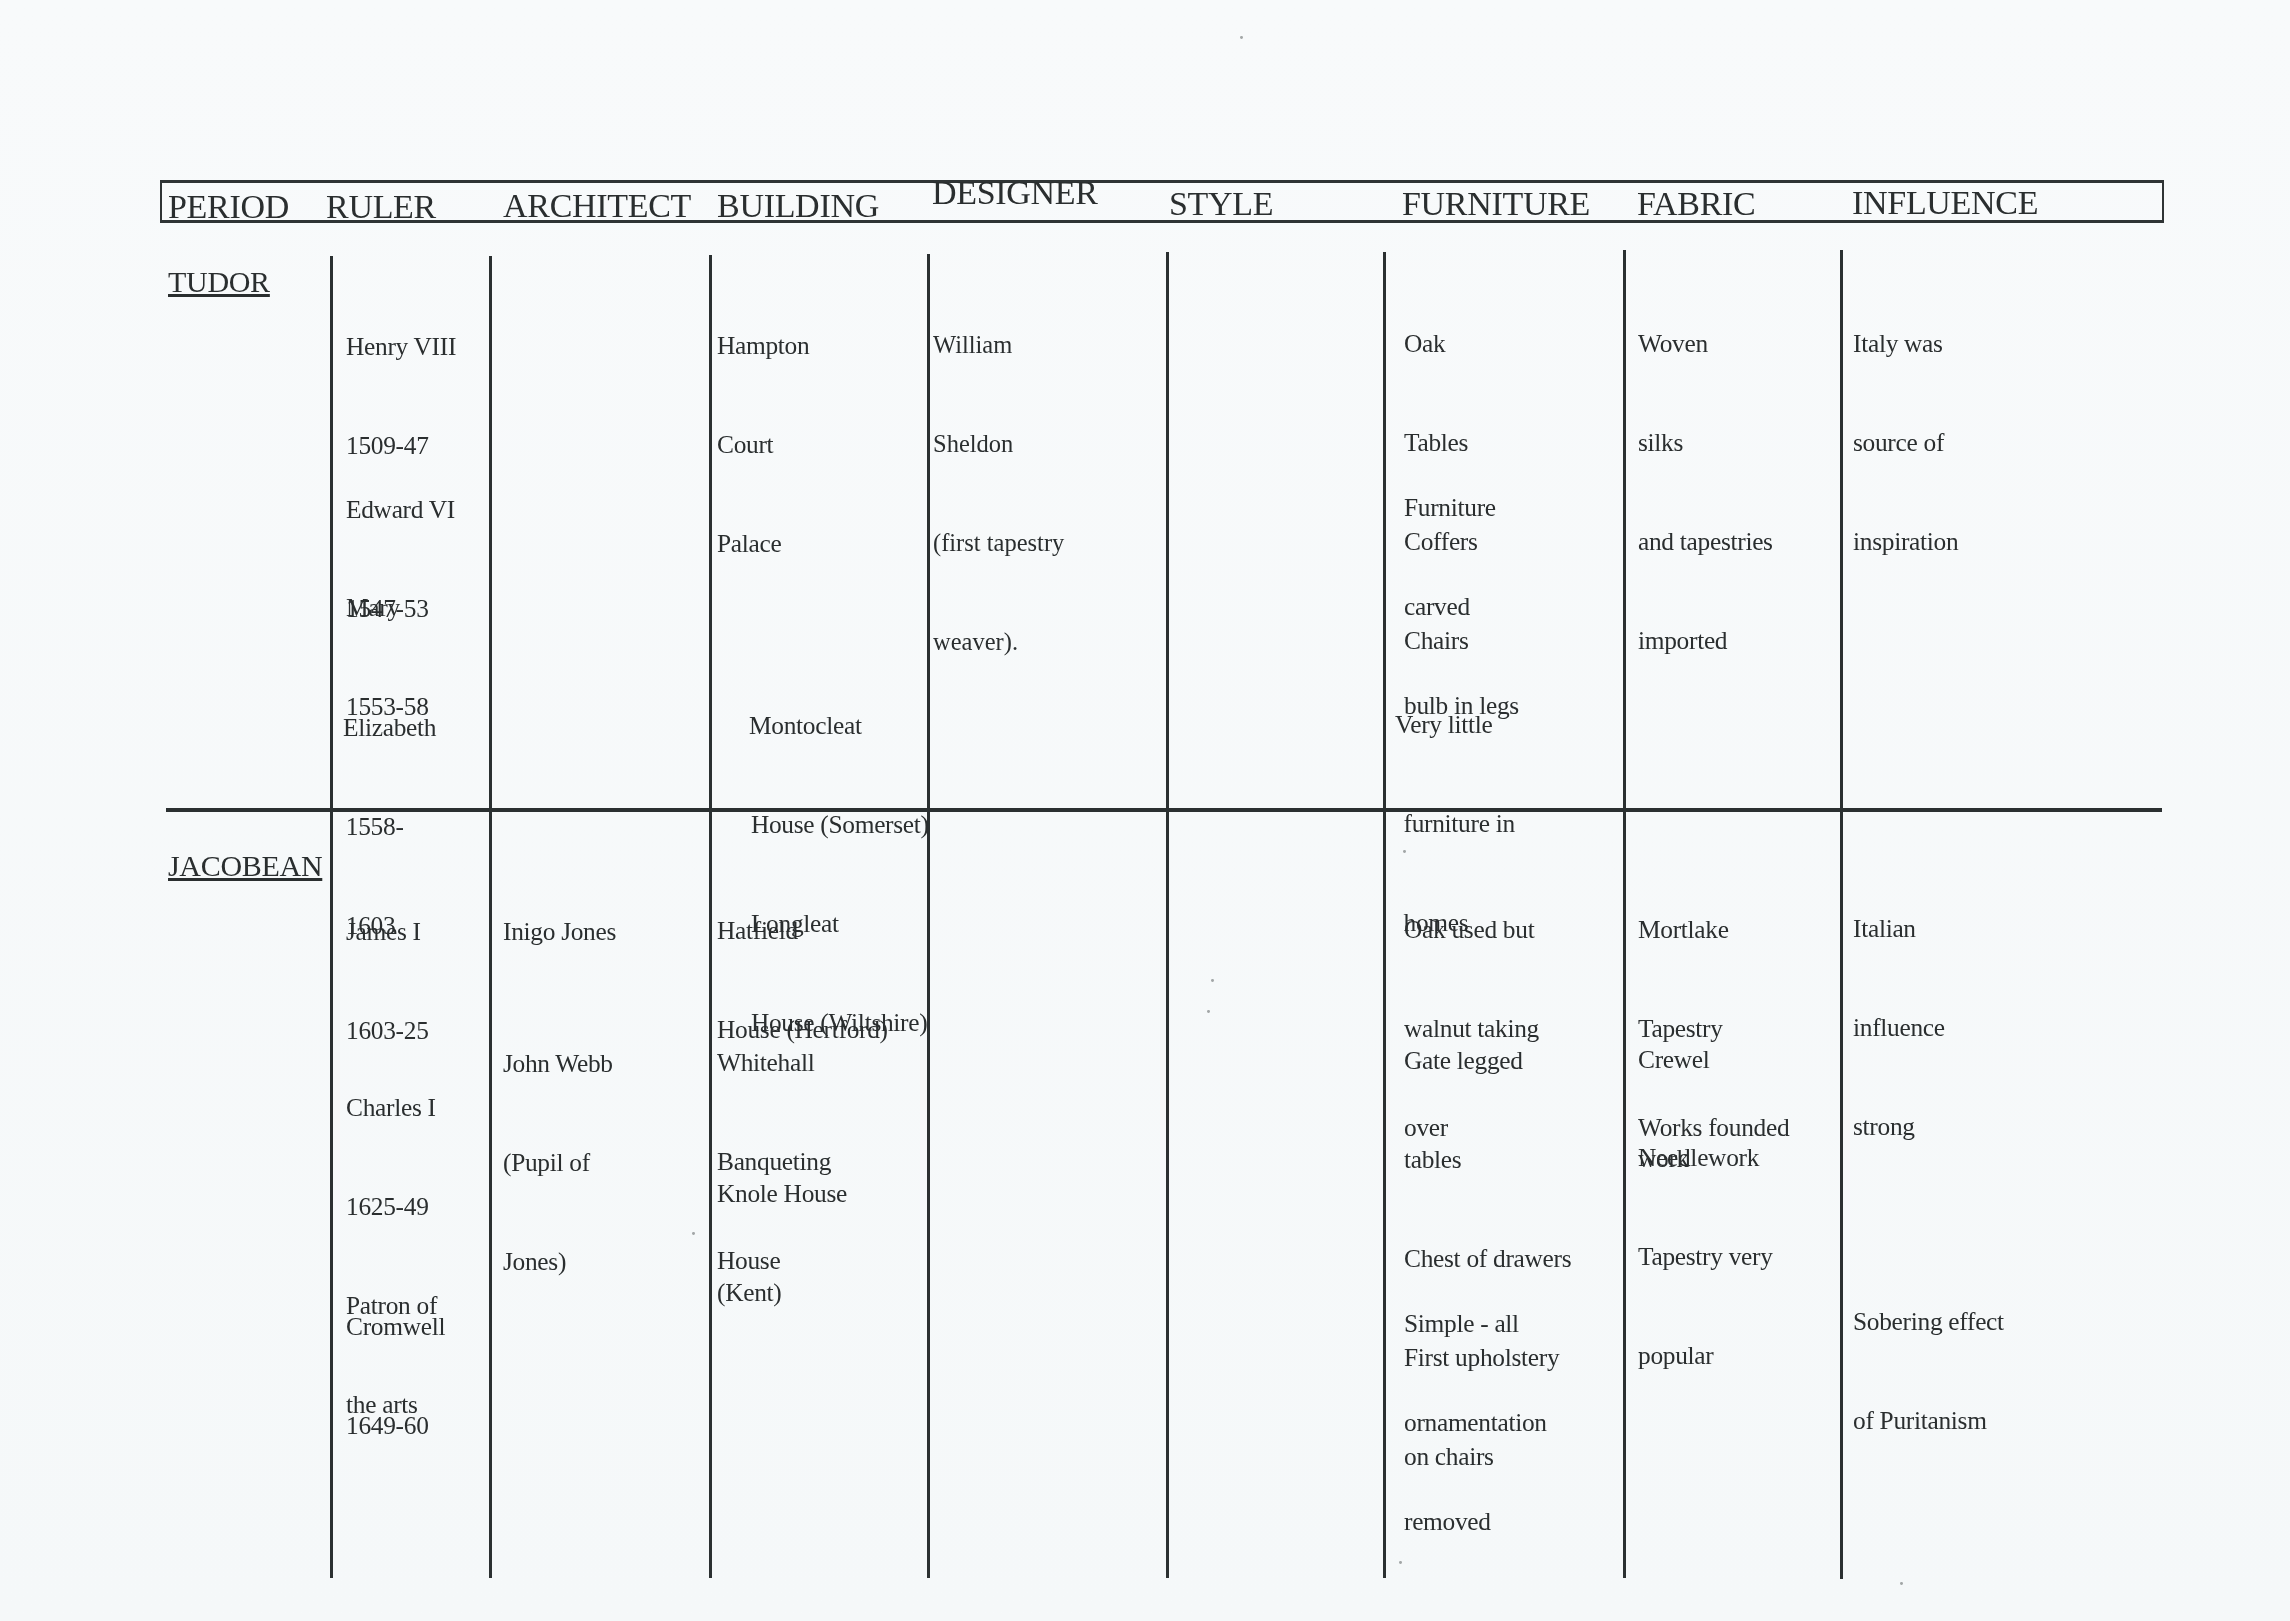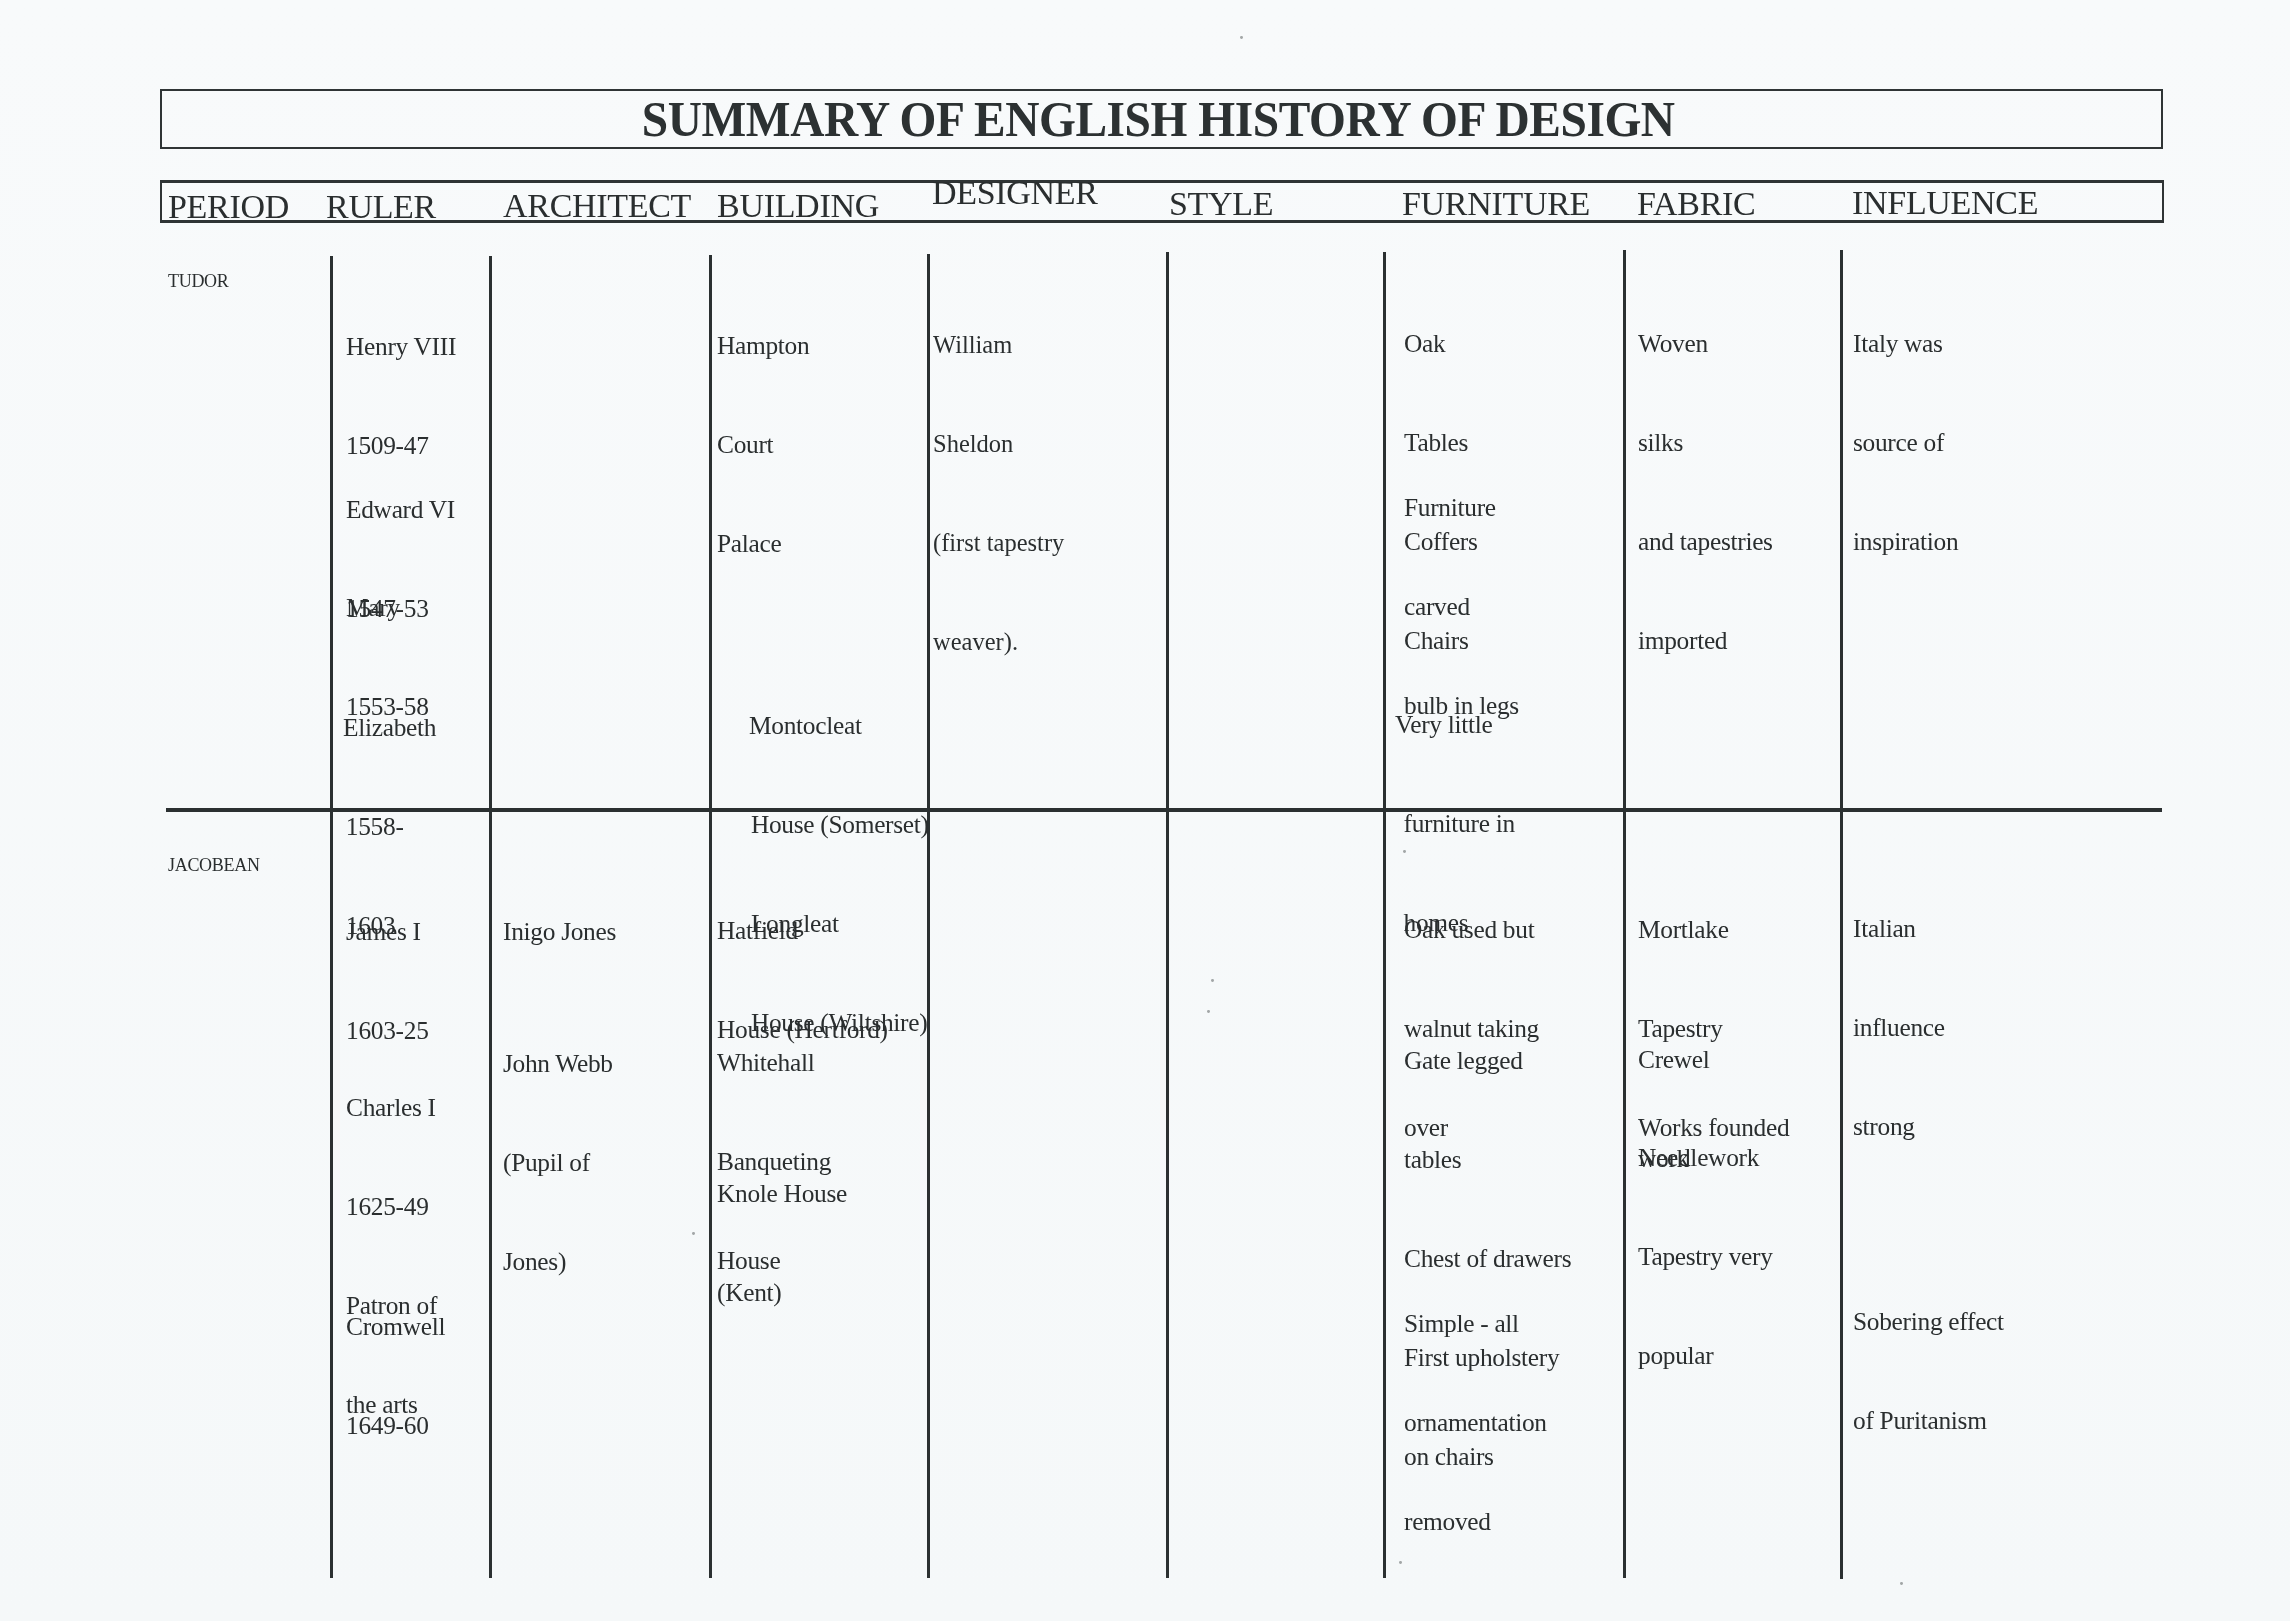--- a/index.html
+++ b/index.html
@@ -84,41 +84,39 @@
       position: absolute;
       font-size: 25.4px;
       line-height: 33px;
       color: #2a2e2f;
       white-space: pre;
       letter-spacing: -0.3px;
     }
     .cell .ln { display: block; }
     .period {
       position: absolute;
-      font-size: 18px;
+      font-size: 30px;
       line-height: 33px;
       color: #2a2e2f;
       letter-spacing: -0.3px;
+      text-decoration: underline;
     }
     .speck {
       position: absolute;
       width: 2.8px; height: 2.8px;
       border-radius: 50%;
       background: #6b6f70;
       opacity: 0.6;
     }
   </style>
 </head>
 <body>
 
 <div class="page">
 
-  <div class="title-box">
-    <span class="title-text">SUMMARY OF ENGLISH HISTORY OF DESIGN</span>
-  </div>
 
   <div class="header-box"></div>
   <span class="col-head" style="left:168px;top:194px;">PERIOD</span>
   <span class="col-head" style="left:326px;top:194px;text-align:center;">RULER</span>
   <span class="col-head" style="left:503px;top:193px;">ARCHITECT</span>
   <span class="col-head" style="left:717px;top:193px;">BUILDING</span>
   <span class="col-head" style="left:932px;top:180px;text-align:right;">DESIGNER</span>
   <span class="col-head" style="left:1169px;top:191px;">STYLE</span>
   <span class="col-head" style="left:1402px;top:191px;">FURNITURE</span>
   <span class="col-head" style="left:1637px;top:191px;">FABRIC</span>

